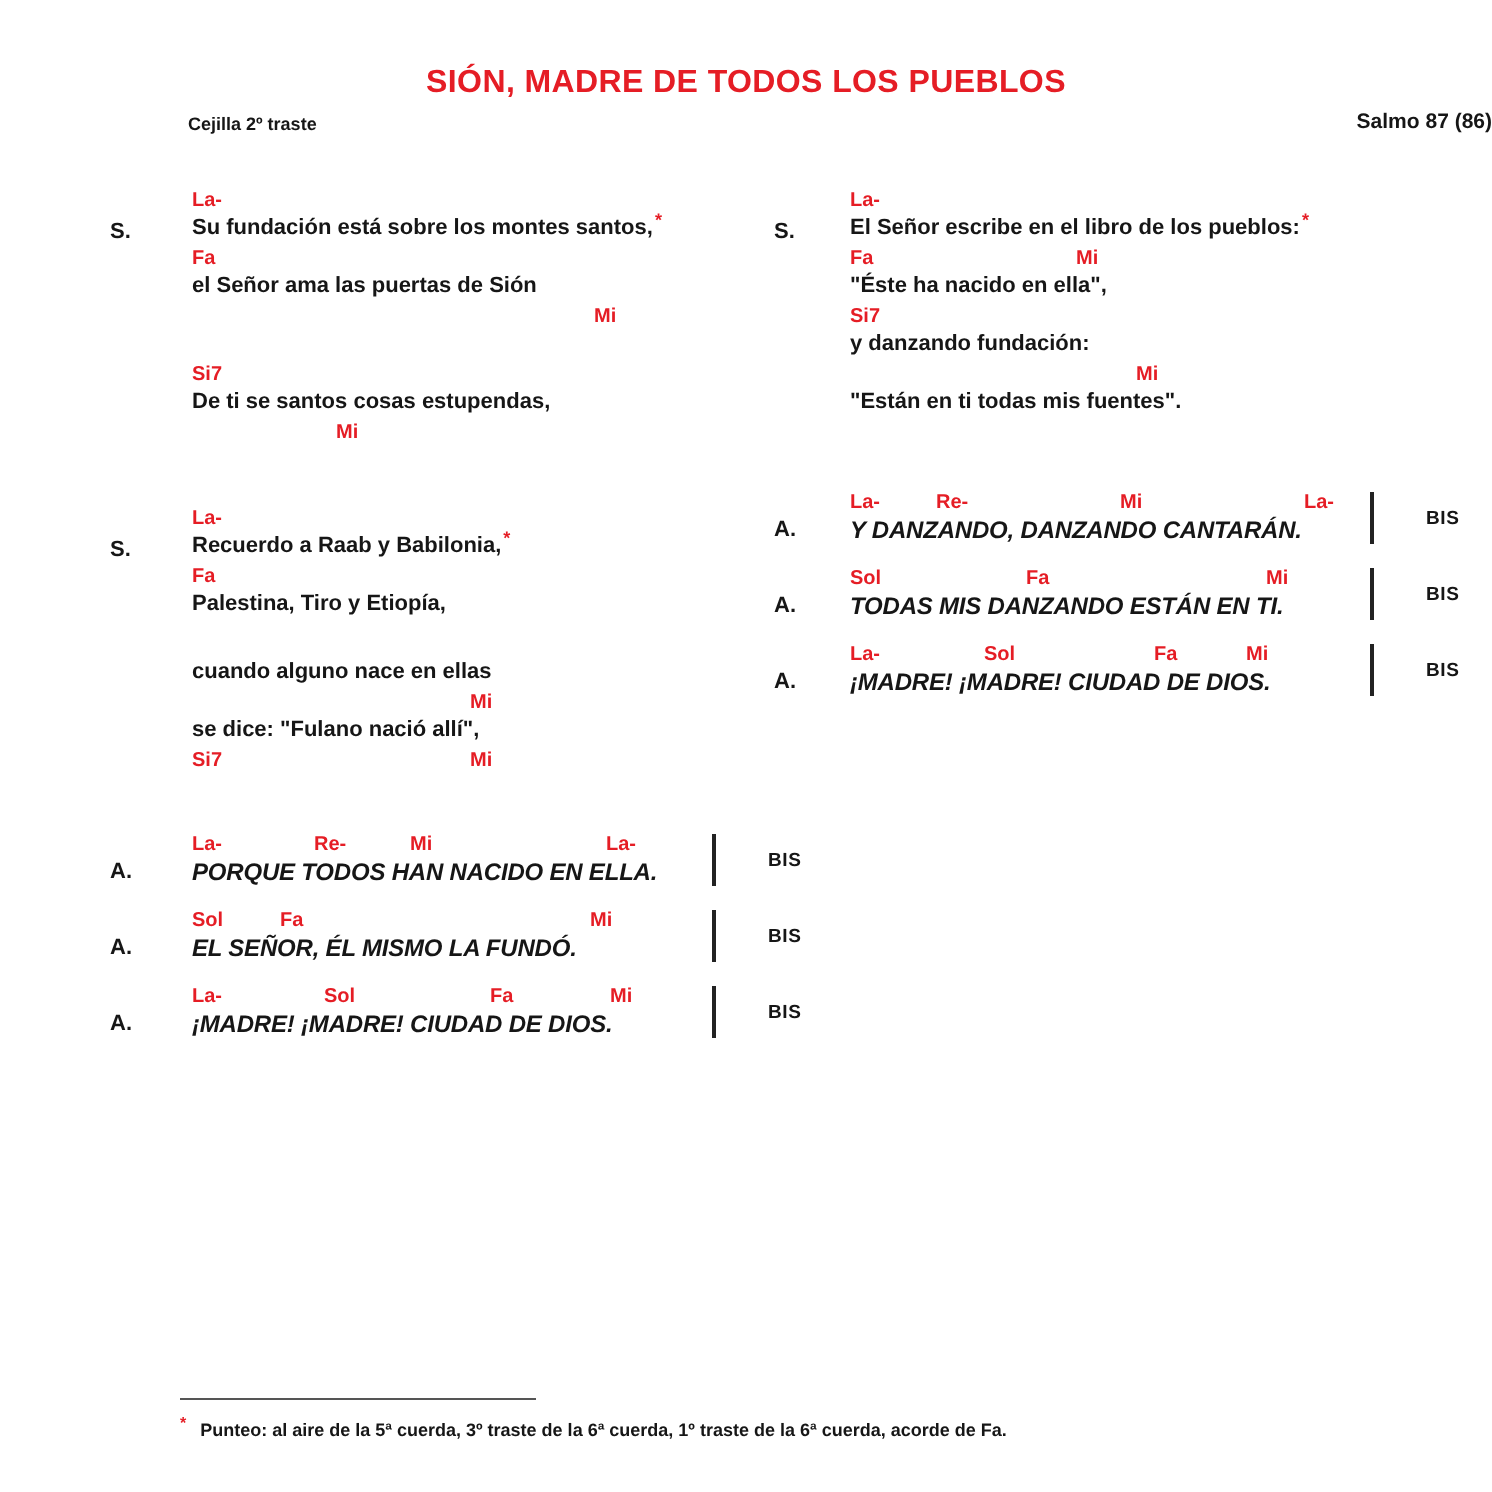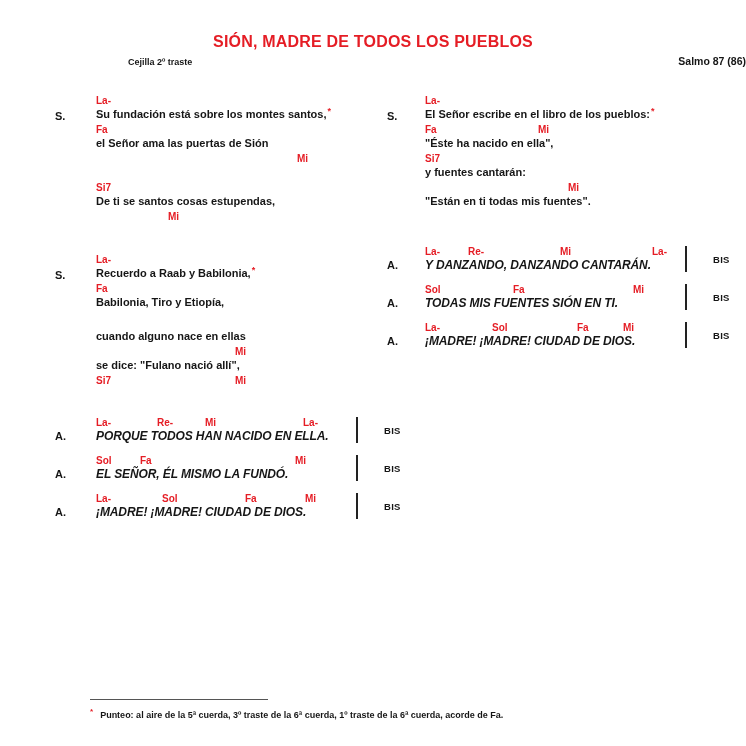--- a/index.html
+++ b/index.html
@@ -6,21 +6,21 @@
   body {
     width:746px; height:746px; background:#ffffff; position:relative;
     font-family:"Liberation Sans", sans-serif; color:#161616; overflow:hidden;
     -webkit-font-smoothing:antialiased;
   }
 
   .title {
     position:absolute; top:33px; left:0; width:746px; text-align:center;
     font-size:16px; font-weight:700; color:#e51d25; letter-spacing:0.2px;
   }
-  .capo { position:absolute; top:57px; left:94px; font-size:9px; font-weight:700;margin-left:34px; }
+  .capo { position:absolute; top:57px; left:94px; font-size:9px; font-weight:700; }
   .subtitle { position:absolute; top:55px; left:0; width:746px; text-align:right; font-size:10.5px; font-weight:700; }
 
   .block { position:absolute; }
   #block-s1-left  { left:96px;  top:94px;  width:300px; }
   #block-s2-left  { left:96px;  top:253px; width:300px; }
   #block-refrain-left  { left:96px;  top:416px; width:320px; }
   #block-s1-right { left:425px; top:94px;  width:310px; }
   #block-refrain-right { left:425px; top:245px; width:320px; }
 
   .line { position:relative; }
@@ -79,21 +79,21 @@
     </div>
   </div>
 <div id="block-s2-left" class="block stanza col-left">
     <div class="line">
       <span class="speaker">S.</span>
       <span class="chord" style="left: 0px;">La-</span>
       <div class="lyric">Recuerdo a Raab y Babilonia,<span class="ast">*</span></div>
     </div>
     <div class="line">
       <span class="chord" style="left: 0px;">Fa</span>
-      <div class="lyric">Babilonia, Tiro y Etiopía,</div>
+      <div class="lyric">Palestina, Tiro y Etiopía,</div>
     </div>
     <div class="line gap">
       <div class="lyric">cuando alguno nace en ellas</div>
     </div>
     <div class="line">
       <span class="chord" style="left: 139px;">Mi</span>
       <div class="lyric">se dice: "Fulano nació allí",</div>
     </div>
     <div class="line">
       <span class="chord" style="left: 0px;">Si7</span>
@@ -134,21 +134,21 @@
       <span class="chord" style="left: 0px;">La-</span>
       <div class="lyric">El Señor escribe en el libro de los pueblos:<span class="ast">*</span></div>
     </div>
     <div class="line">
       <span class="chord" style="left: 0px;">Fa</span>
       <span class="chord" style="left: 113px;">Mi</span>
       <div class="lyric">"Éste ha nacido en ella",</div>
     </div>
     <div class="line">
       <span class="chord" style="left: 0px;">Si7</span>
-      <div class="lyric">y fuentes cantarán:</div>
+      <div class="lyric">y danzando fundación:</div>
     </div>
     <div class="line">
       <span class="chord" style="left: 143px;">Mi</span>
       <div class="lyric">"Están en ti todas mis fuentes".</div>
     </div>
   </div>
 <div id="block-refrain-right" class="block refrain col-right">
     <div class="line">
       <span class="speaker">A.</span>
       <span class="chord" style="left: 0px;">La-</span>
@@ -156,21 +156,21 @@
       <span class="chord" style="left: 135px;">Mi</span>
       <span class="chord" style="left: 227px;">La-</span>
       <div class="lyric">Y DANZANDO, DANZANDO CANTARÁN.</div>
       <div class="bis">BIS</div>
     </div>
     <div class="line">
       <span class="speaker">A.</span>
       <span class="chord" style="left: 0px;">Sol</span>
       <span class="chord" style="left: 88px;">Fa</span>
       <span class="chord" style="left: 208px;">Mi</span>
-      <div class="lyric">TODAS MIS FUENTES SIÓN EN TI.</div>
+      <div class="lyric">TODAS MIS DANZANDO ESTÁN EN TI.</div>
       <div class="bis">BIS</div>
     </div>
     <div class="line">
       <span class="speaker">A.</span>
       <span class="chord" style="left: 0px;">La-</span>
       <span class="chord" style="left: 67px;">Sol</span>
       <span class="chord" style="left: 152px;">Fa</span>
       <span class="chord" style="left: 198px;">Mi</span>
       <div class="lyric">¡MADRE! ¡MADRE! CIUDAD DE DIOS.</div>
       <div class="bis">BIS</div>

